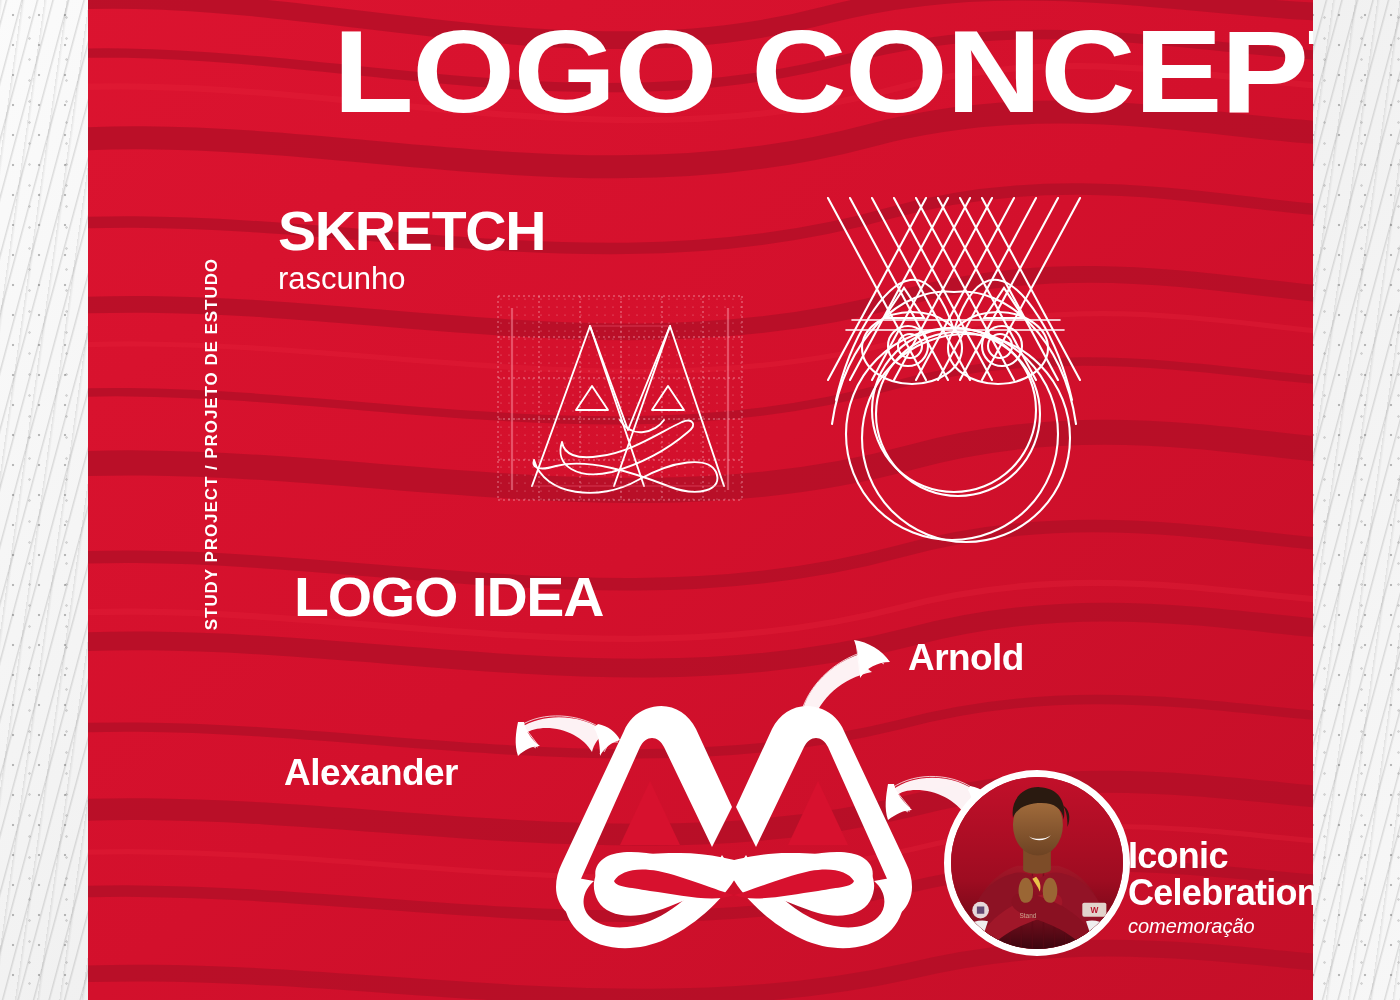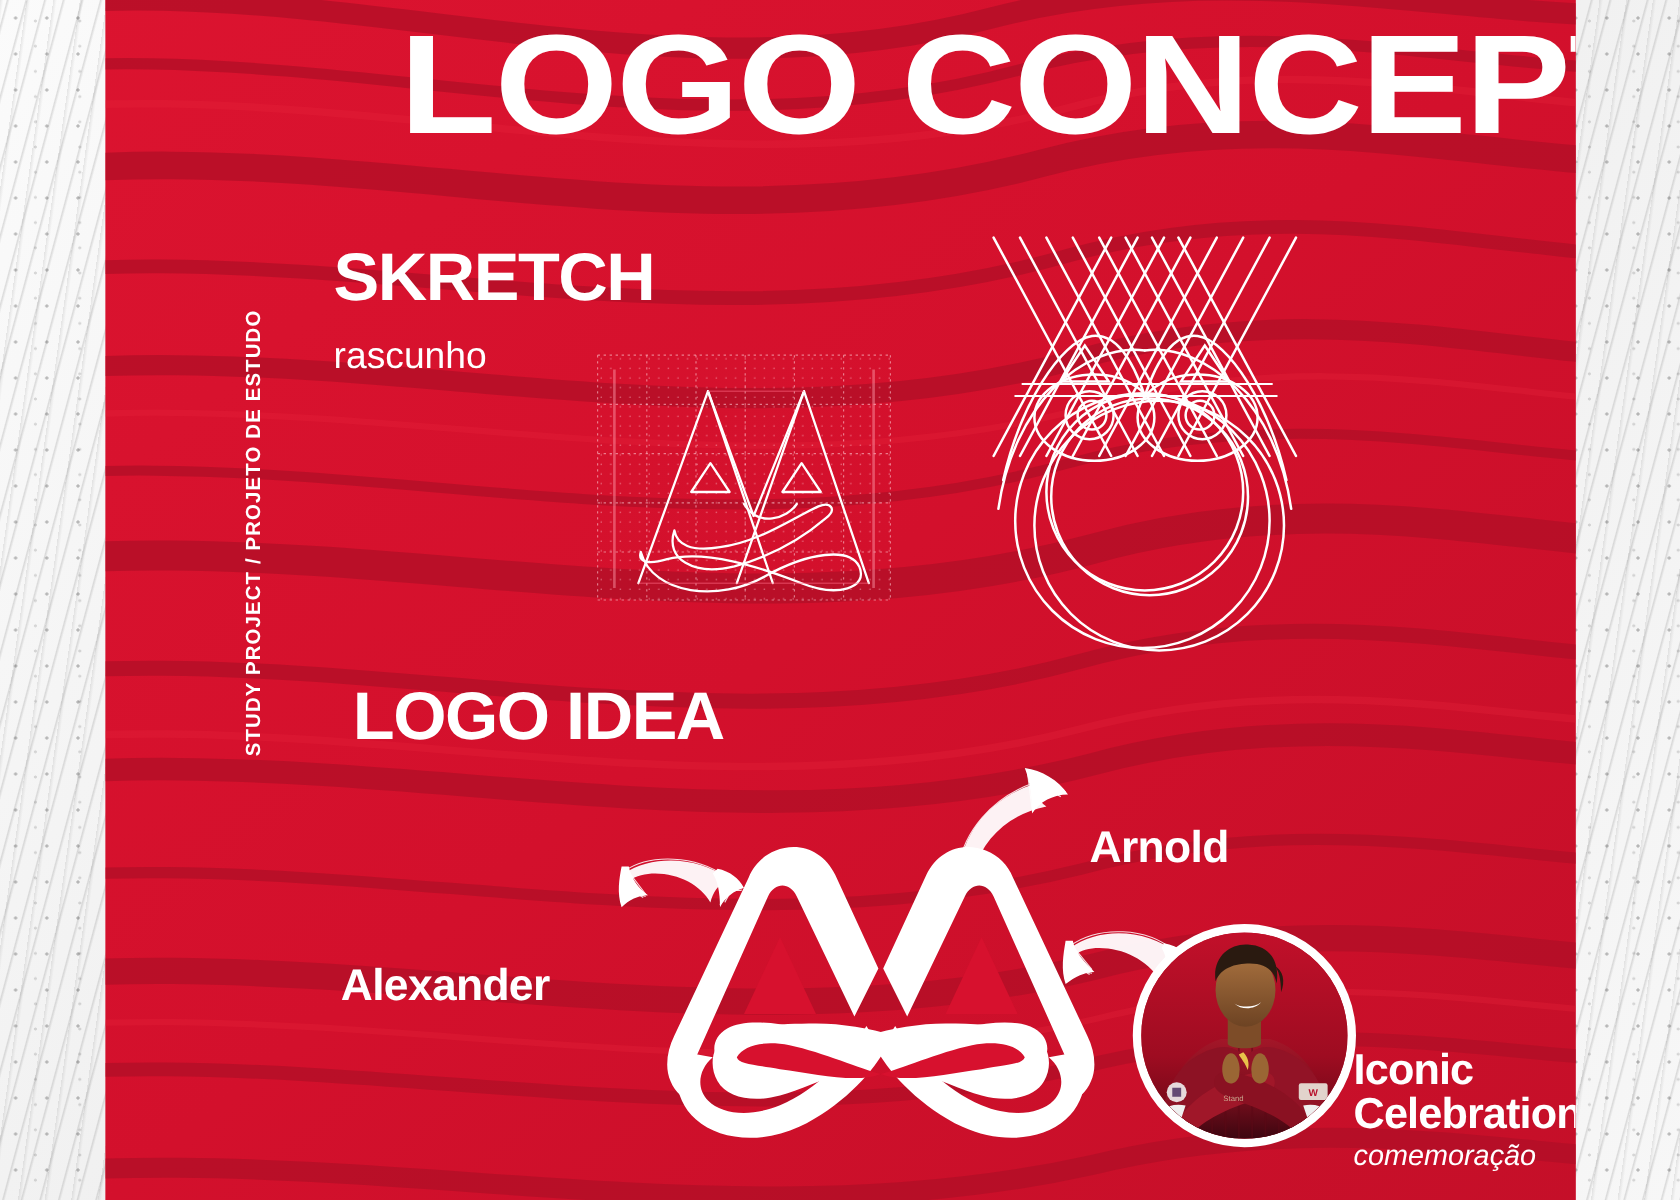--- a/index.html
+++ b/index.html
@@ -73,31 +73,30 @@
 
   
   .sec{ position:absolute; color:#ffffff; }
   .sec .en{
     font-size:56px; font-weight:700; line-height:.98;
     letter-spacing:-.022em; white-space:nowrap;
     transform:scaleX(1.02); transform-origin:left center;
   }
   .sec .pt{
     font-size:31px; font-weight:400; line-height:1.18;
-    letter-spacing:0em; margin-top:20px; white-space:nowrap;
+    letter-spacing:0em; margin-top:2px; white-space:nowrap;
   }
   #sec-sketch{ left:190px; top:204px; }
   #sec-idea{ left:206px; top:570px; }
 
   
   .nlabel{
     position:absolute; color:#fff;
     font-size:37px; font-weight:700; letter-spacing:-.015em;
     white-space:nowrap;
-    margin-top:48px;
   }
   #lbl-alexander{ left:196px; top:752px; }
   #lbl-arnold{ left:820px; top:637px; }
 
   
   #sketch-grid{ position:absolute; left:404px; top:290px; width:256px; height:216px; }
   #sketch-geo{  position:absolute; left:718px; top:188px; width:296px; height:370px; }
   #sketch-grid svg, #sketch-geo svg{ width:100%; height:100%; display:block; }
 
   
@@ -117,27 +116,27 @@
     width:186px; height:186px;
     border-radius:50%;
     border:7px solid #ffffff;
     overflow:hidden;
     background:#b70f26;
   }
   #photo-art{ position:absolute; inset:0; }
   #photo-art svg{ width:100%; height:100%; display:block; }
 
   
-  #celebration{ position:absolute; left:1040px; top:873px; color:#fff; }
+  #celebration{ position:absolute; left:1040px; top:838px; color:#fff; }
   #celebration .ttl{
     font-size:36px; font-weight:700; line-height:1.02;
     letter-spacing:-.02em; white-space:nowrap;
   }
   #celebration .sub{
-    font-size:24px; font-style:italic; font-weight:400;
+    font-size:20px; font-style:italic; font-weight:400;
     line-height:1.08; margin-top:5px; white-space:nowrap;
   }
 </style>
 </head>
 <body>
 
 <div id="backdrop">
   <div id="backdrop-dots"></div>
   <div id="backdrop-dots2"></div>
 </div>

